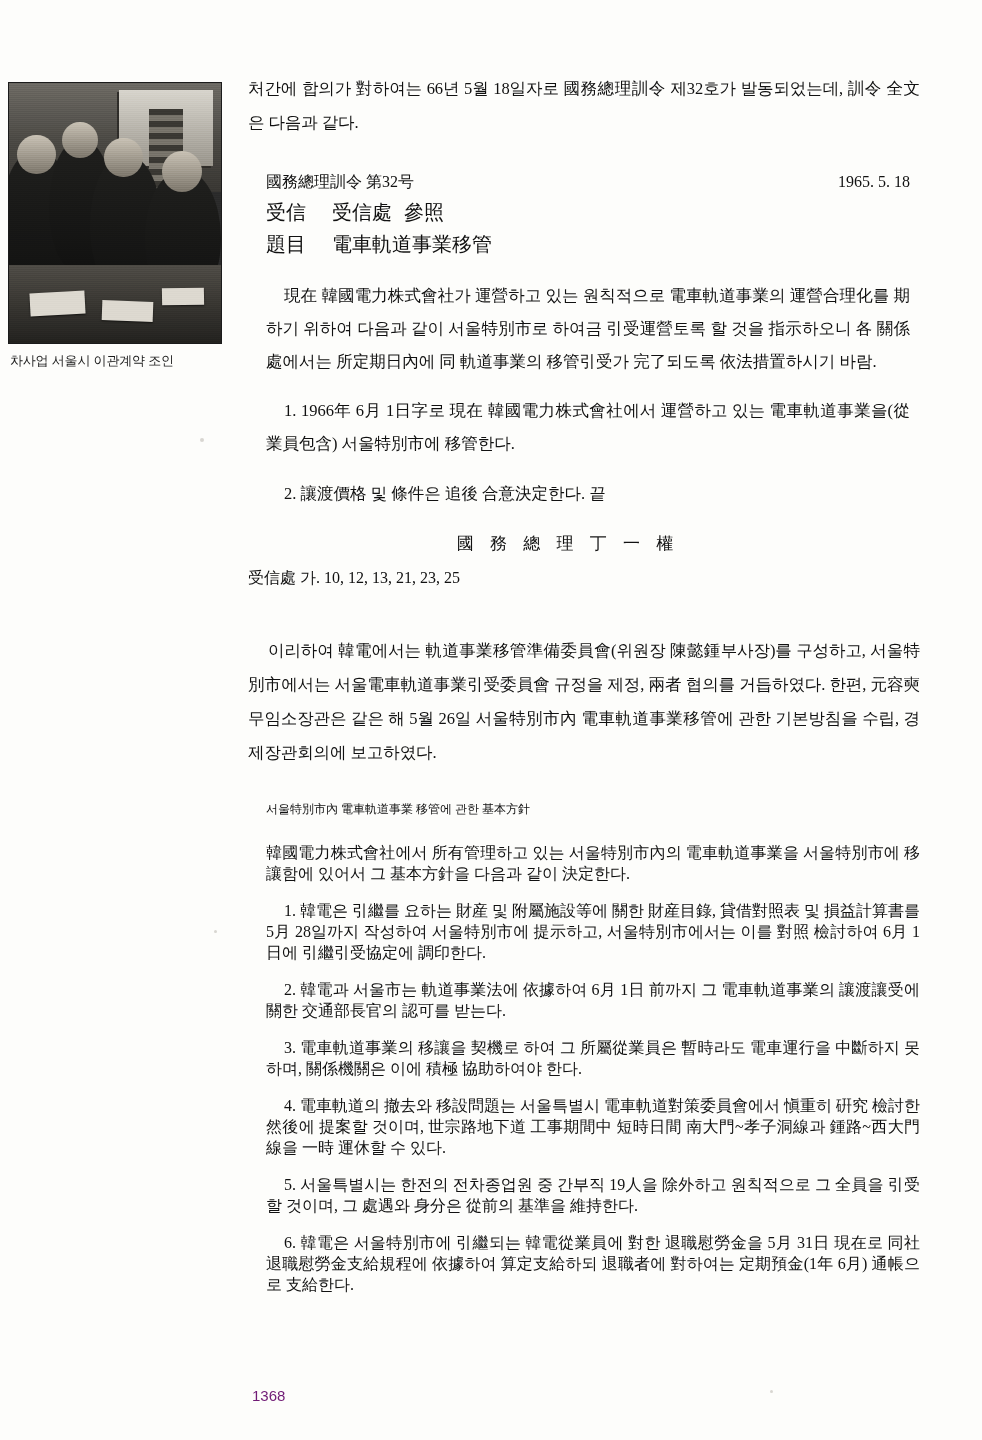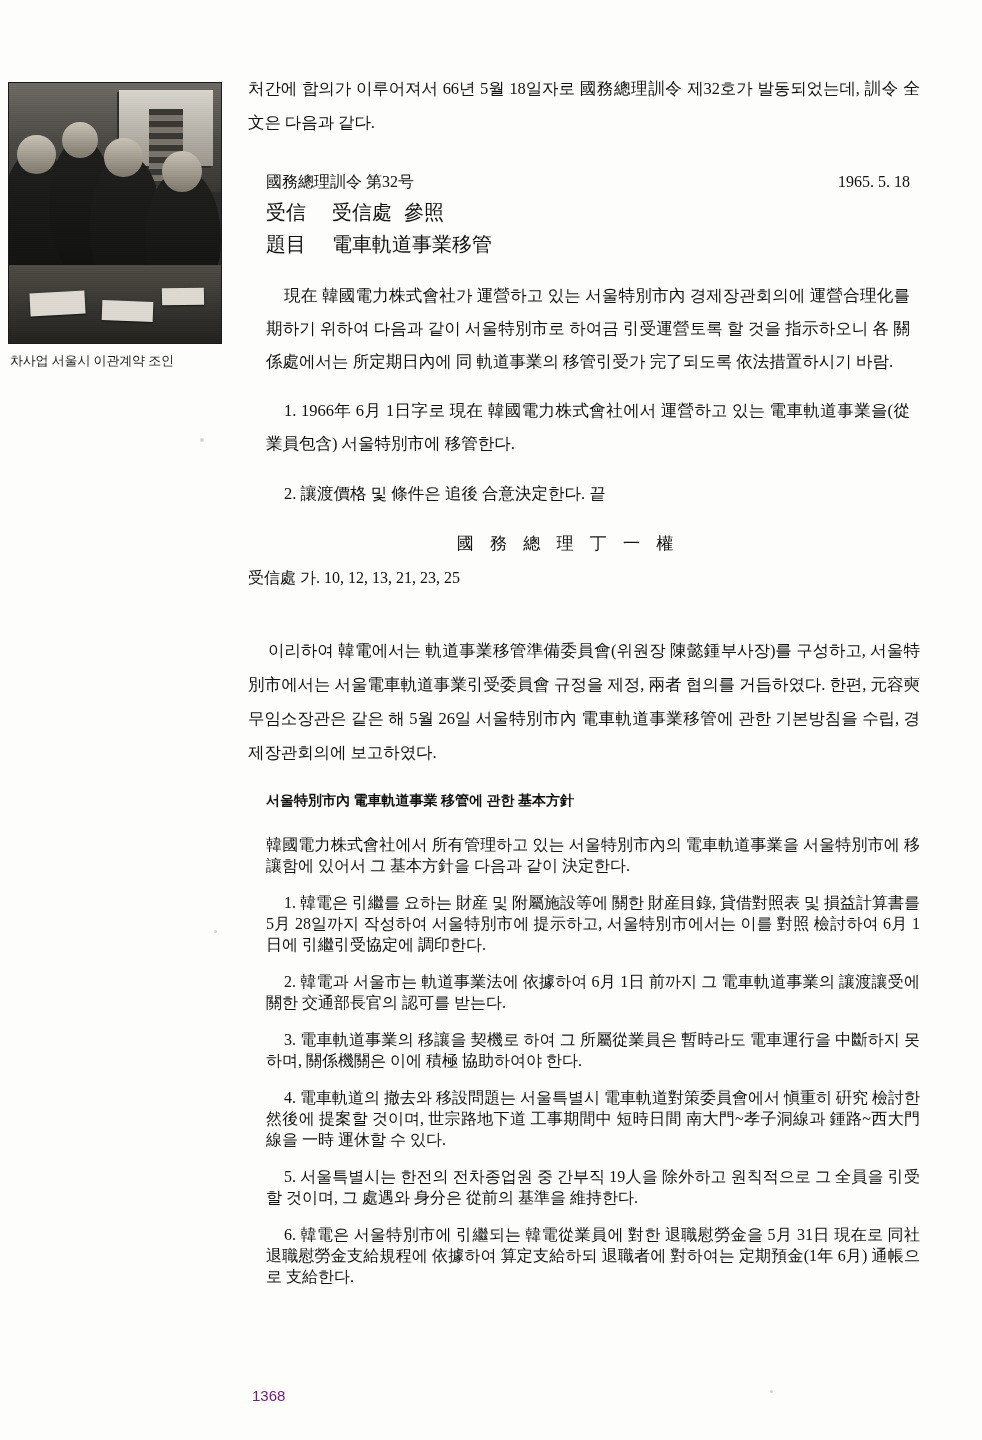--- a/index.html
+++ b/index.html
@@ -162,24 +162,25 @@
     line-height: 32px;
     margin-left: -18px;
   }
   .recv2 {
     font-size: 16px;
     line-height: 32px;
     margin-left: 20px;
   }
 
   .subhead {
-    font-size: 14px;
-    font-weight: bold;
+    font-size: 12px;
+    font-weight: normal;
     line-height: 34px;
     margin-left: 18px;
+    margin-top: 8px;
   }
   .body2 {
     font-size: 16px;
     line-height: 21px;
     text-align: justify;
     margin-left: 18px;
   }
   .body2.it { text-indent: 18px; }
 
   .folio {
@@ -224,36 +225,36 @@
         <div class="paper p2"></div>
         <div class="paper p3"></div>
       </div>
       <div class="grain"></div>
     </div>
     <div class="photo-caption">차사업 서울시 이관계약 조인</div>
   </div>
 
   <div class="col">
 
-    <p class="p lead">처간에 합의가 이루어져서 66년 5월 18일자로 國務總理訓令 제32호가 발동되었는데, 訓令 全文은 다음과 같다.</p>
+    <p class="p lead">처간에 합의가 對하여는 66년 5월 18일자로 國務總理訓令 제32호가 발동되었는데, 訓令 全文은 다음과 같다.</p>
 
     <div class="gap-md"></div>
 
     <div class="doc">
       <div class="doc-head">
         <span>國務總理訓令 第32号</span>
         <span>1965. 5. 18</span>
       </div>
       <div class="doc-line">
         <span>受信</span><span class="sp"></span><span>受信處 參照</span>
       </div>
       <div class="doc-line">
         <span>題目</span><span class="sp"></span><span>電車軌道事業移管</span>
       </div>
-      <p class="doc-body">現在 韓國電力株式會社가 運營하고 있는 서울特別市內 경제장관회의에 運營合理化를 期하기 위하여 다음과 같이 서울特別市로 하여금 引受運營토록 할 것을 指示하오니 各 關係處에서는 所定期日內에 同 軌道事業의 移管引受가 完了되도록 依法措置하시기 바람.</p>
+      <p class="doc-body">現在 韓國電力株式會社가 運營하고 있는 원칙적으로 電車軌道事業의 運營合理化를 期하기 위하여 다음과 같이 서울特別市로 하여금 引受運營토록 할 것을 指示하오니 各 關係處에서는 所定期日內에 同 軌道事業의 移管引受가 完了되도록 依法措置하시기 바람.</p>
       <p class="doc-item">1. 1966年 6月 1日字로 現在 韓國電力株式會社에서 運營하고 있는 電車軌道事業을(從業員包含) 서울特別市에 移管한다.</p>
       <p class="doc-item">2. 讓渡價格 및 條件은 追後 合意決定한다.      끝</p>
       <div class="signature">國 務 總 理      丁 一 權</div>
       <div class="recv">受信處 가. 10, 12, 13, 21, 23, 25</div>
     </div>
 
     <div class="gap-lg"></div>
 
     <p class="p indent">이리하여 韓電에서는 軌道事業移管準備委員會(위원장 陳懿鍾부사장)를 구성하고, 서울特別市에서는 서울電車軌道事業引受委員會 규정을 제정, 兩者 협의를 거듭하였다. 한편, 元容奭무임소장관은 같은 해 5월 26일 서울特別市內 電車軌道事業移管에 관한 기본방침을 수립, 경제장관회의에 보고하였다.</p>
 

